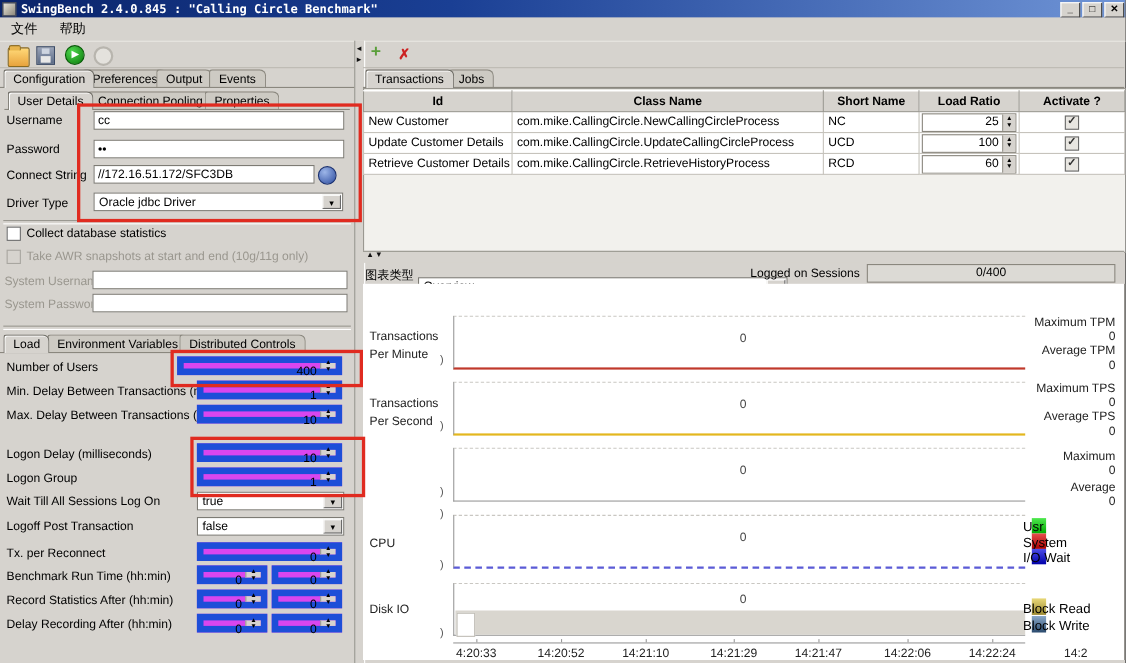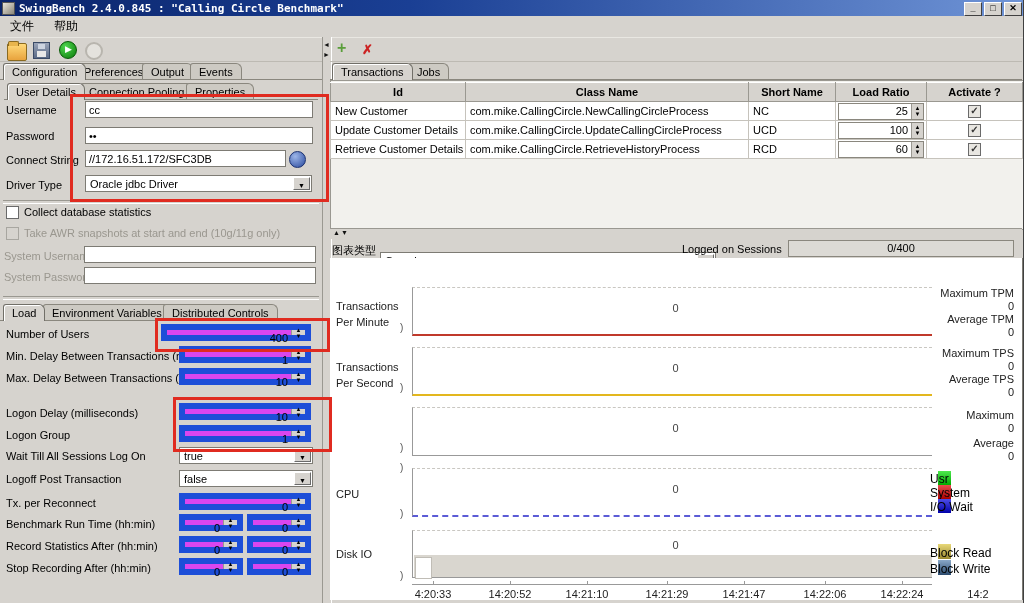--- a/index.html
+++ b/index.html
@@ -249,21 +249,21 @@
     </span>
 </div>
 <div class="spin" style="left:247px;top:536px;width:64px">
   <span class="sv">0</span>
   <span class="sarr">
       <i>▲</i>
       <i>▼</i>
     </span>
 </div>
 
-<span class="lbl" style="left:6px;top:562px">Stop Recording After (hh:min)</span>
+<span class="lbl" style="left:6px;top:562px">Delay Recording After (hh:min)</span>
 <div class="spin" style="left:179px;top:558px;width:64px">
   <span class="sv">0</span>
   <span class="sarr">
       <i>▲</i>
       <i>▼</i>
     </span>
 </div>
 <div class="spin" style="left:247px;top:558px;width:64px">
   <span class="sv">0</span>
   <span class="sarr">

